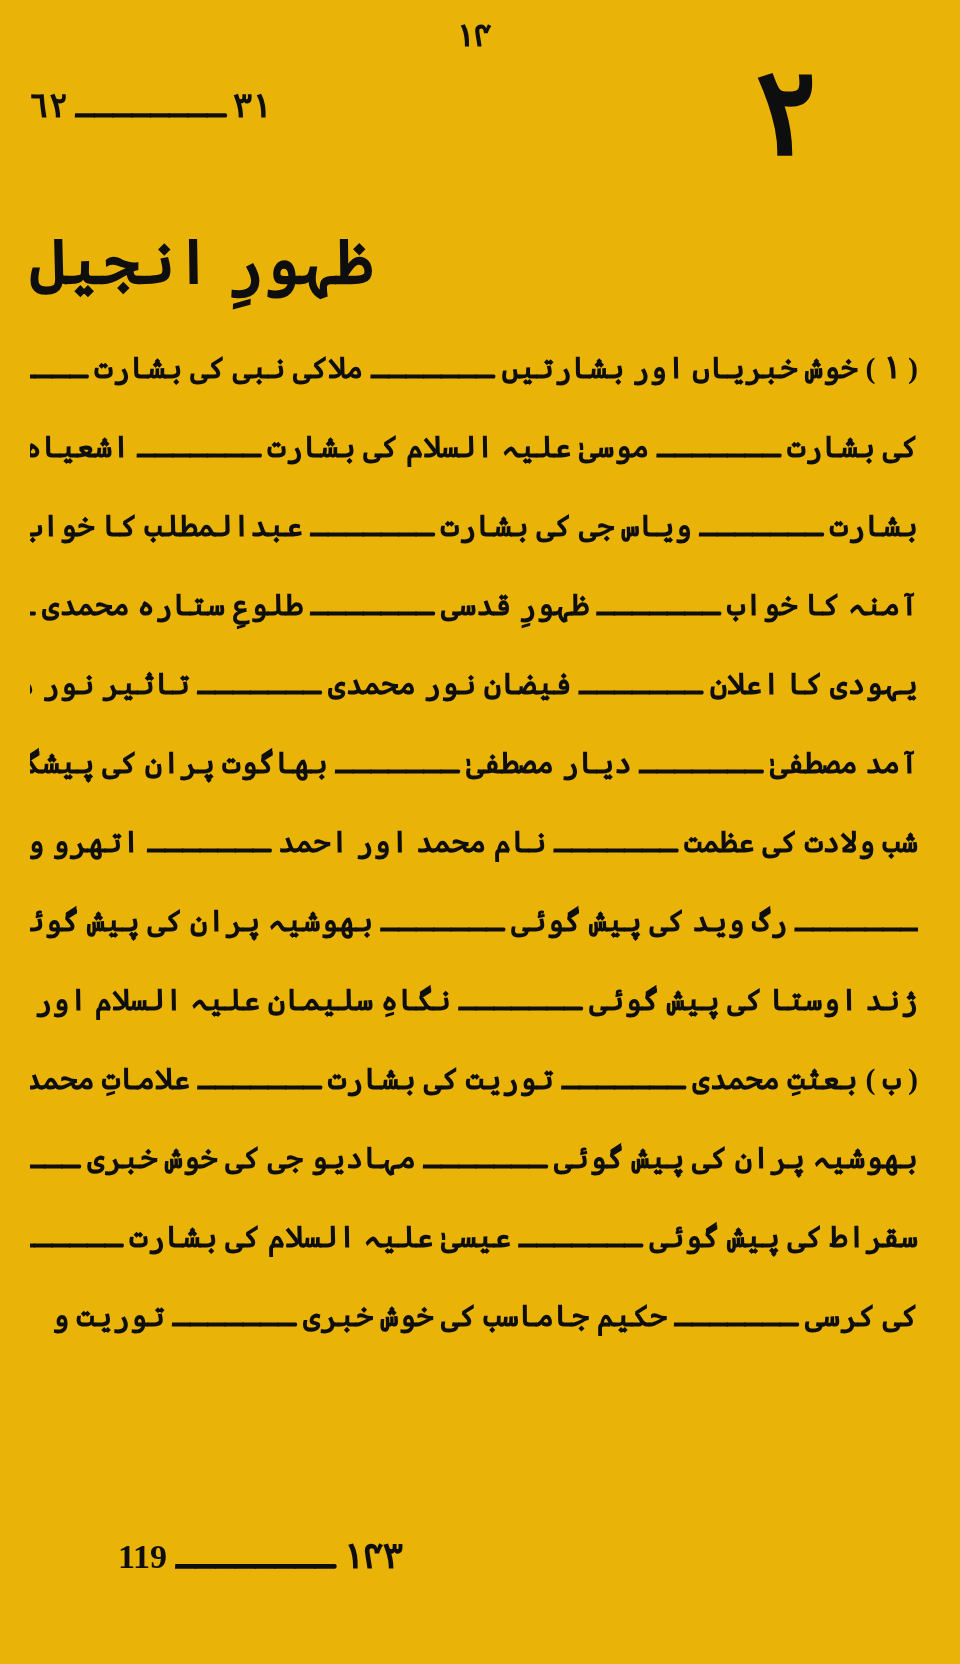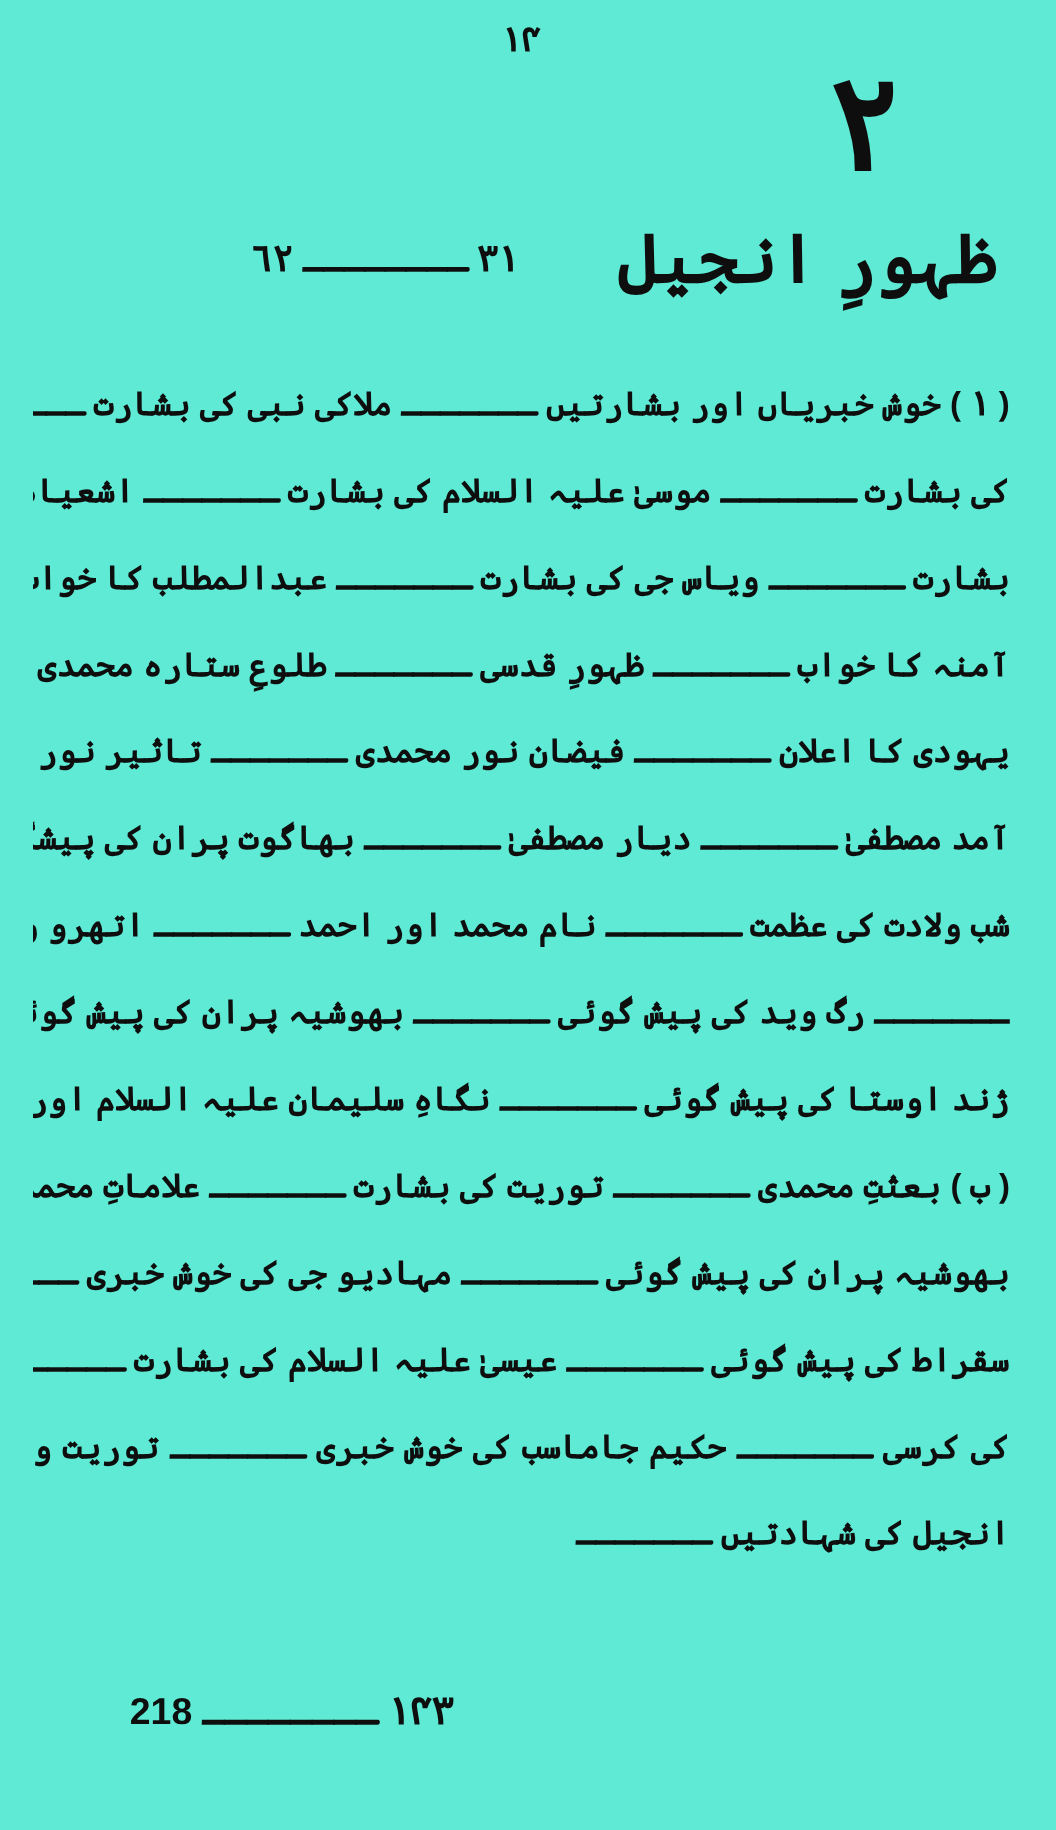--- a/index.html
+++ b/index.html
@@ -5,23 +5,23 @@
   html, body {
     margin: 0;
     padding: 0;
     background: #e8e8e6;
   }
   .page {
     position: relative;
     width: 960px;
     height: 1664px;
     margin: 0 auto;
-    background: #5eead4;
+    background: #eab308;
     color: #0e0e0e;
-    font-family: Liberation Sans, sans-serif;
+    font-family: Liberation Serif, serif;
     box-sizing: border-box;
     padding: 18px 42px 0 30px;
     overflow: hidden;
   }
 
   
   .page-number-top {
     text-align: center;
     font-size: 30px;
     font-weight: bold;
@@ -35,20 +35,21 @@
     padding-right: 100px;
     font-size: 112px;
     font-weight: bold;
     line-height: 1;
     height: 138px;
   }
 
   
   .title-row {
     display: flex;
+    flex-direction: column;
     justify-content: flex-end;
     align-items: baseline;
     gap: 90px;
     padding-right: 12px;
     height: 100px;
   }
   .chapter-pages {
     direction: rtl;
     font-size: 32px;
     font-weight: bold;
@@ -130,20 +131,19 @@
     <div class="toc-line">آمنہ کا خواب ـــــــ ظہورِ قدسی ـــــــ طلوعِ ستارہ محمدی ـــــــ</div>
     <div class="toc-line">یہودی کا اعلان ـــــــ فیضان نور محمدی ـــــــ تاثیر نور محمدی ـــــــ</div>
     <div class="toc-line">آمد مصطفیٰ ـــــــ دیار مصطفیٰ ـــــــ بھاگوت پران کی پیشگوئی ـــــــ</div>
     <div class="toc-line">شب ولادت کی عظمت ـــــــ نام محمد اور احمد ـــــــ اتھرو وید کی پیشگوئی</div>
     <div class="toc-line">ـــــــ رگ وید کی پیش گوئی ـــــــ بھوشیہ پران کی پیش گوئی ـــــــ</div>
     <div class="toc-line">ژند اوستا کی پیش گوئی ـــــــ نگاہِ سلیمان علیہ السلام اور سراپائے مصطفیٰ</div>
     <div class="toc-line">( ب ) بعثتِ محمدی ـــــــ توریت کی بشارت ـــــــ علاماتِ محمدی ـــــــ</div>
     <div class="toc-line">بھوشیہ پران کی پیش گوئی ـــــــ مہادیو جی کی خوش خبری ـــــــ</div>
     <div class="toc-line">سقراط کی پیش گوئی ـــــــ عیسیٰ علیہ السلام کی بشارت ـــــــ پطرس</div>
     <div class="toc-line">کی کرسی ـــــــ حکیم جاماسب کی خوش خبری ـــــــ توریت و</div>
-    <div class="toc-line">انجیل کی شہادتیں ـــــــ</div>
   </div>
 
   <div class="footer">
-    <div class="footer-pages">۱۴۳ ــــــــ 218</div>
+    <div class="footer-pages">۱۴۳ ــــــــ 119</div>
   </div>
 
 </div>
 
 </body></html>

